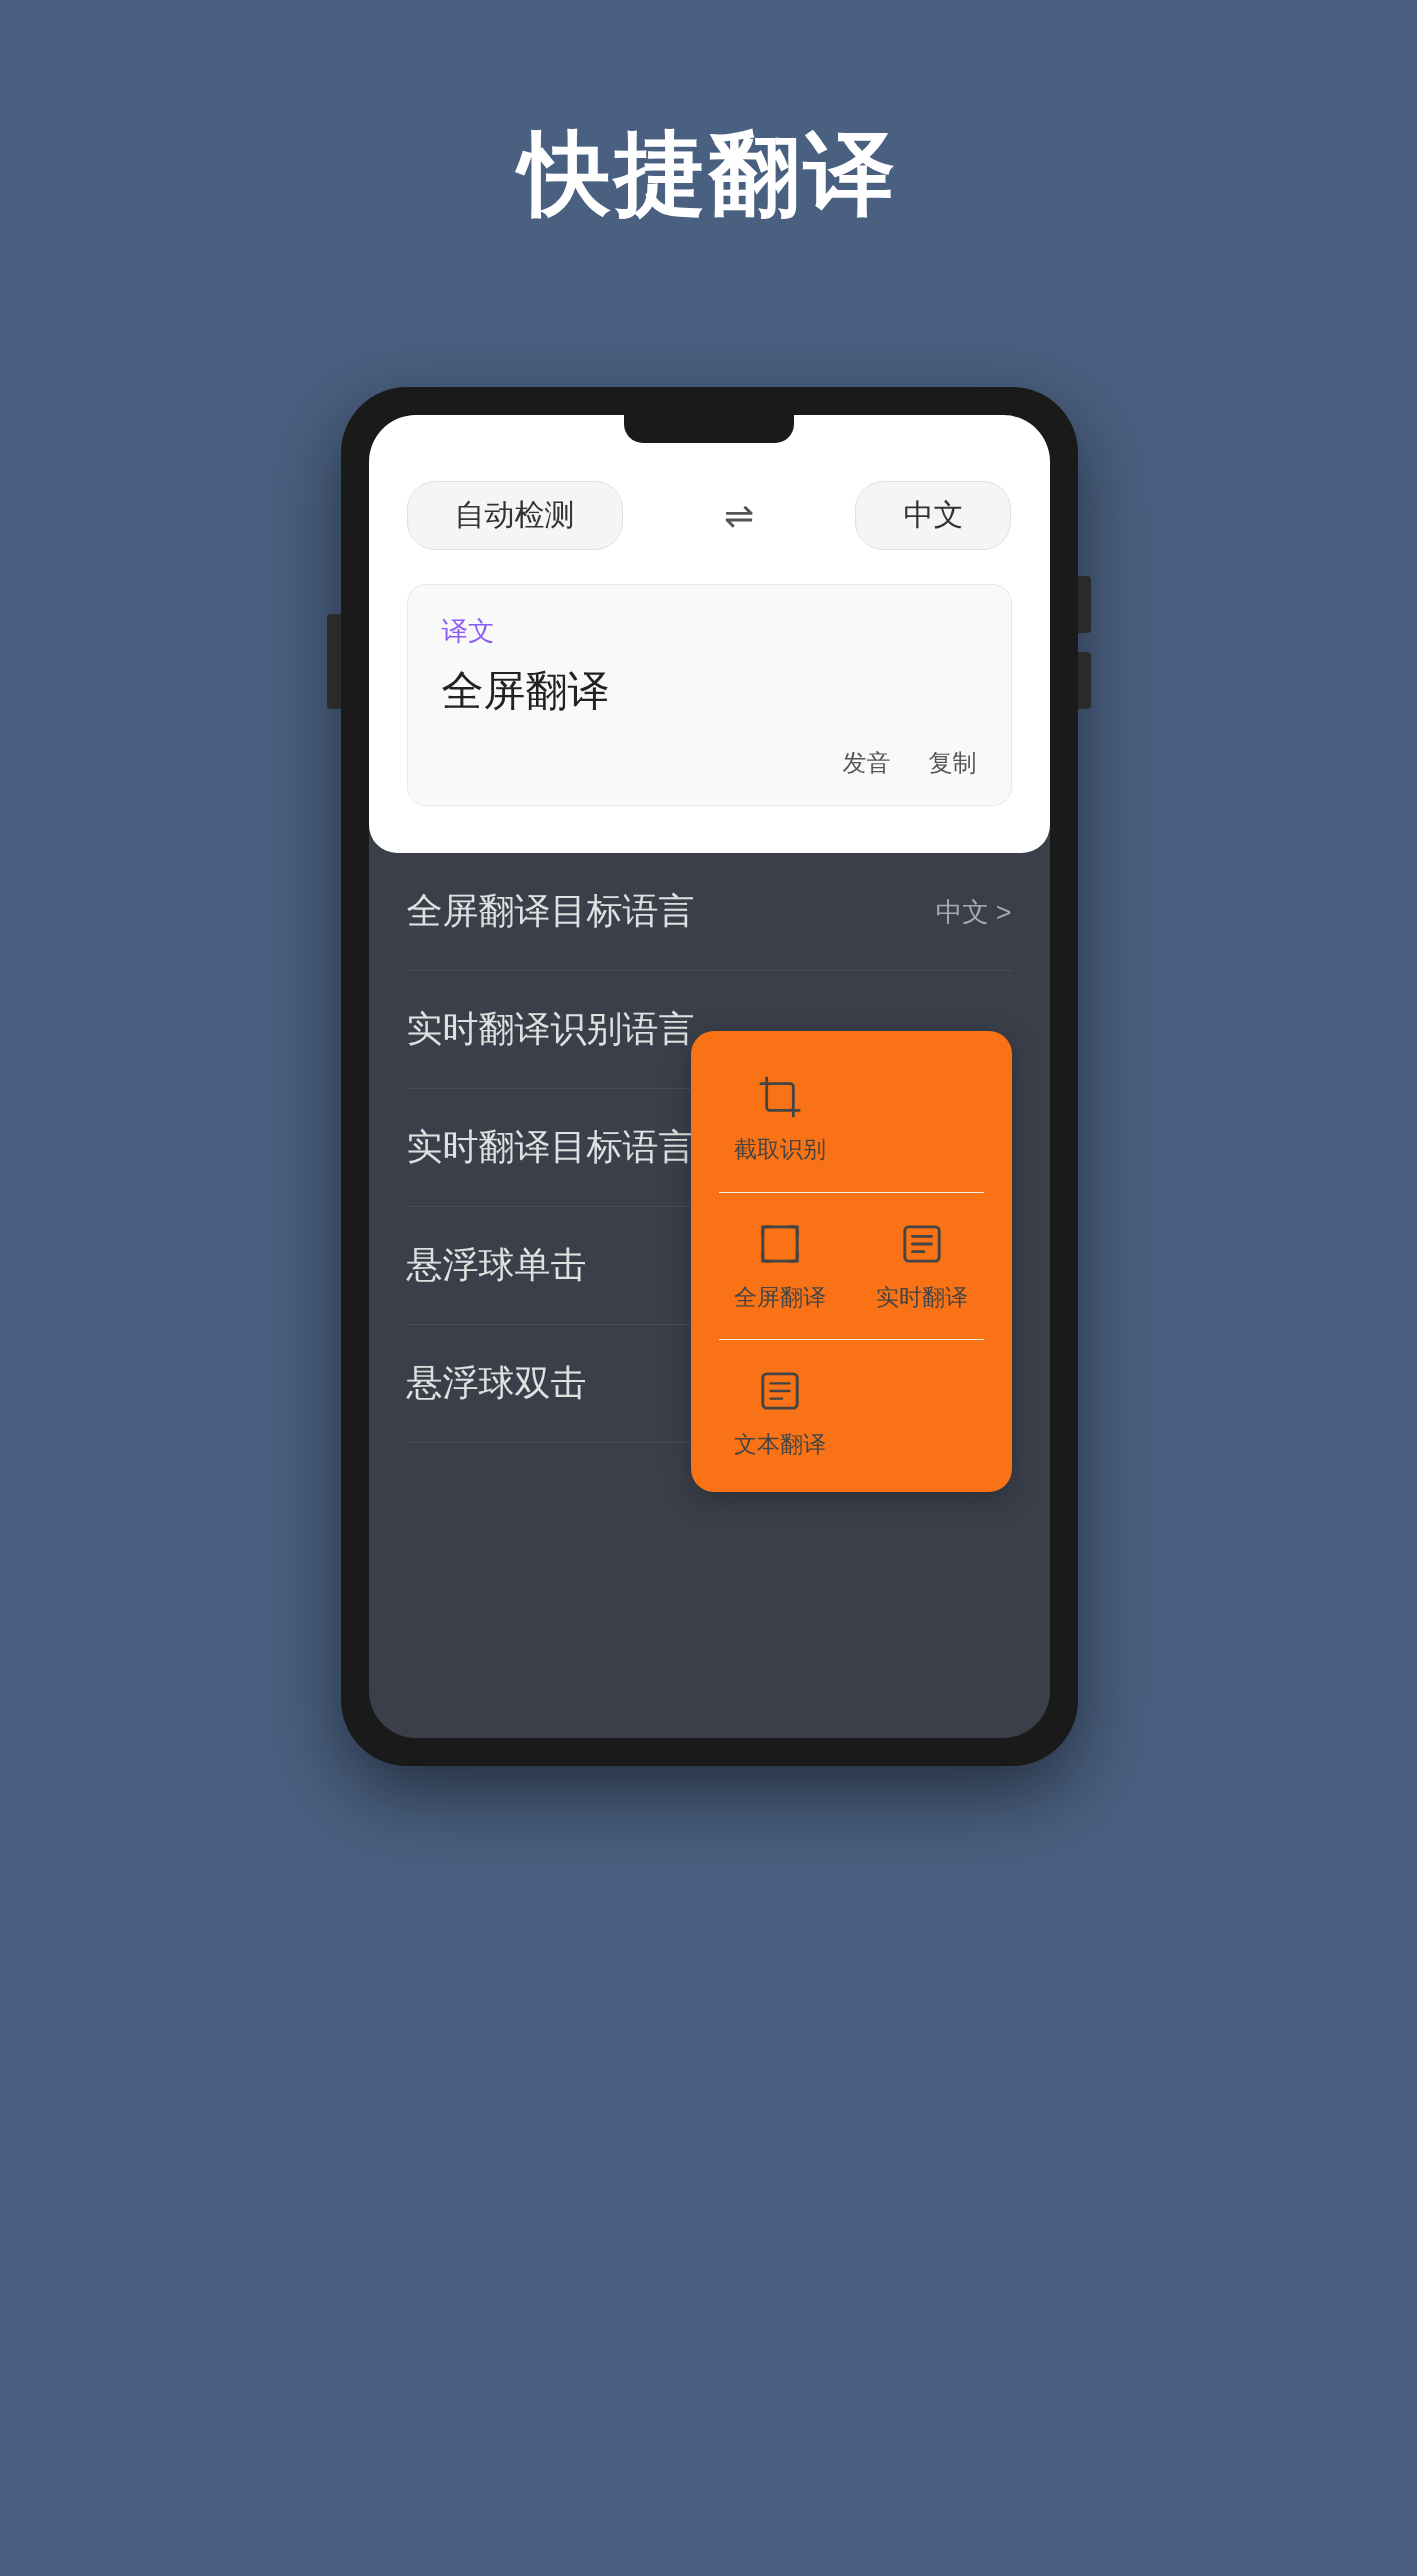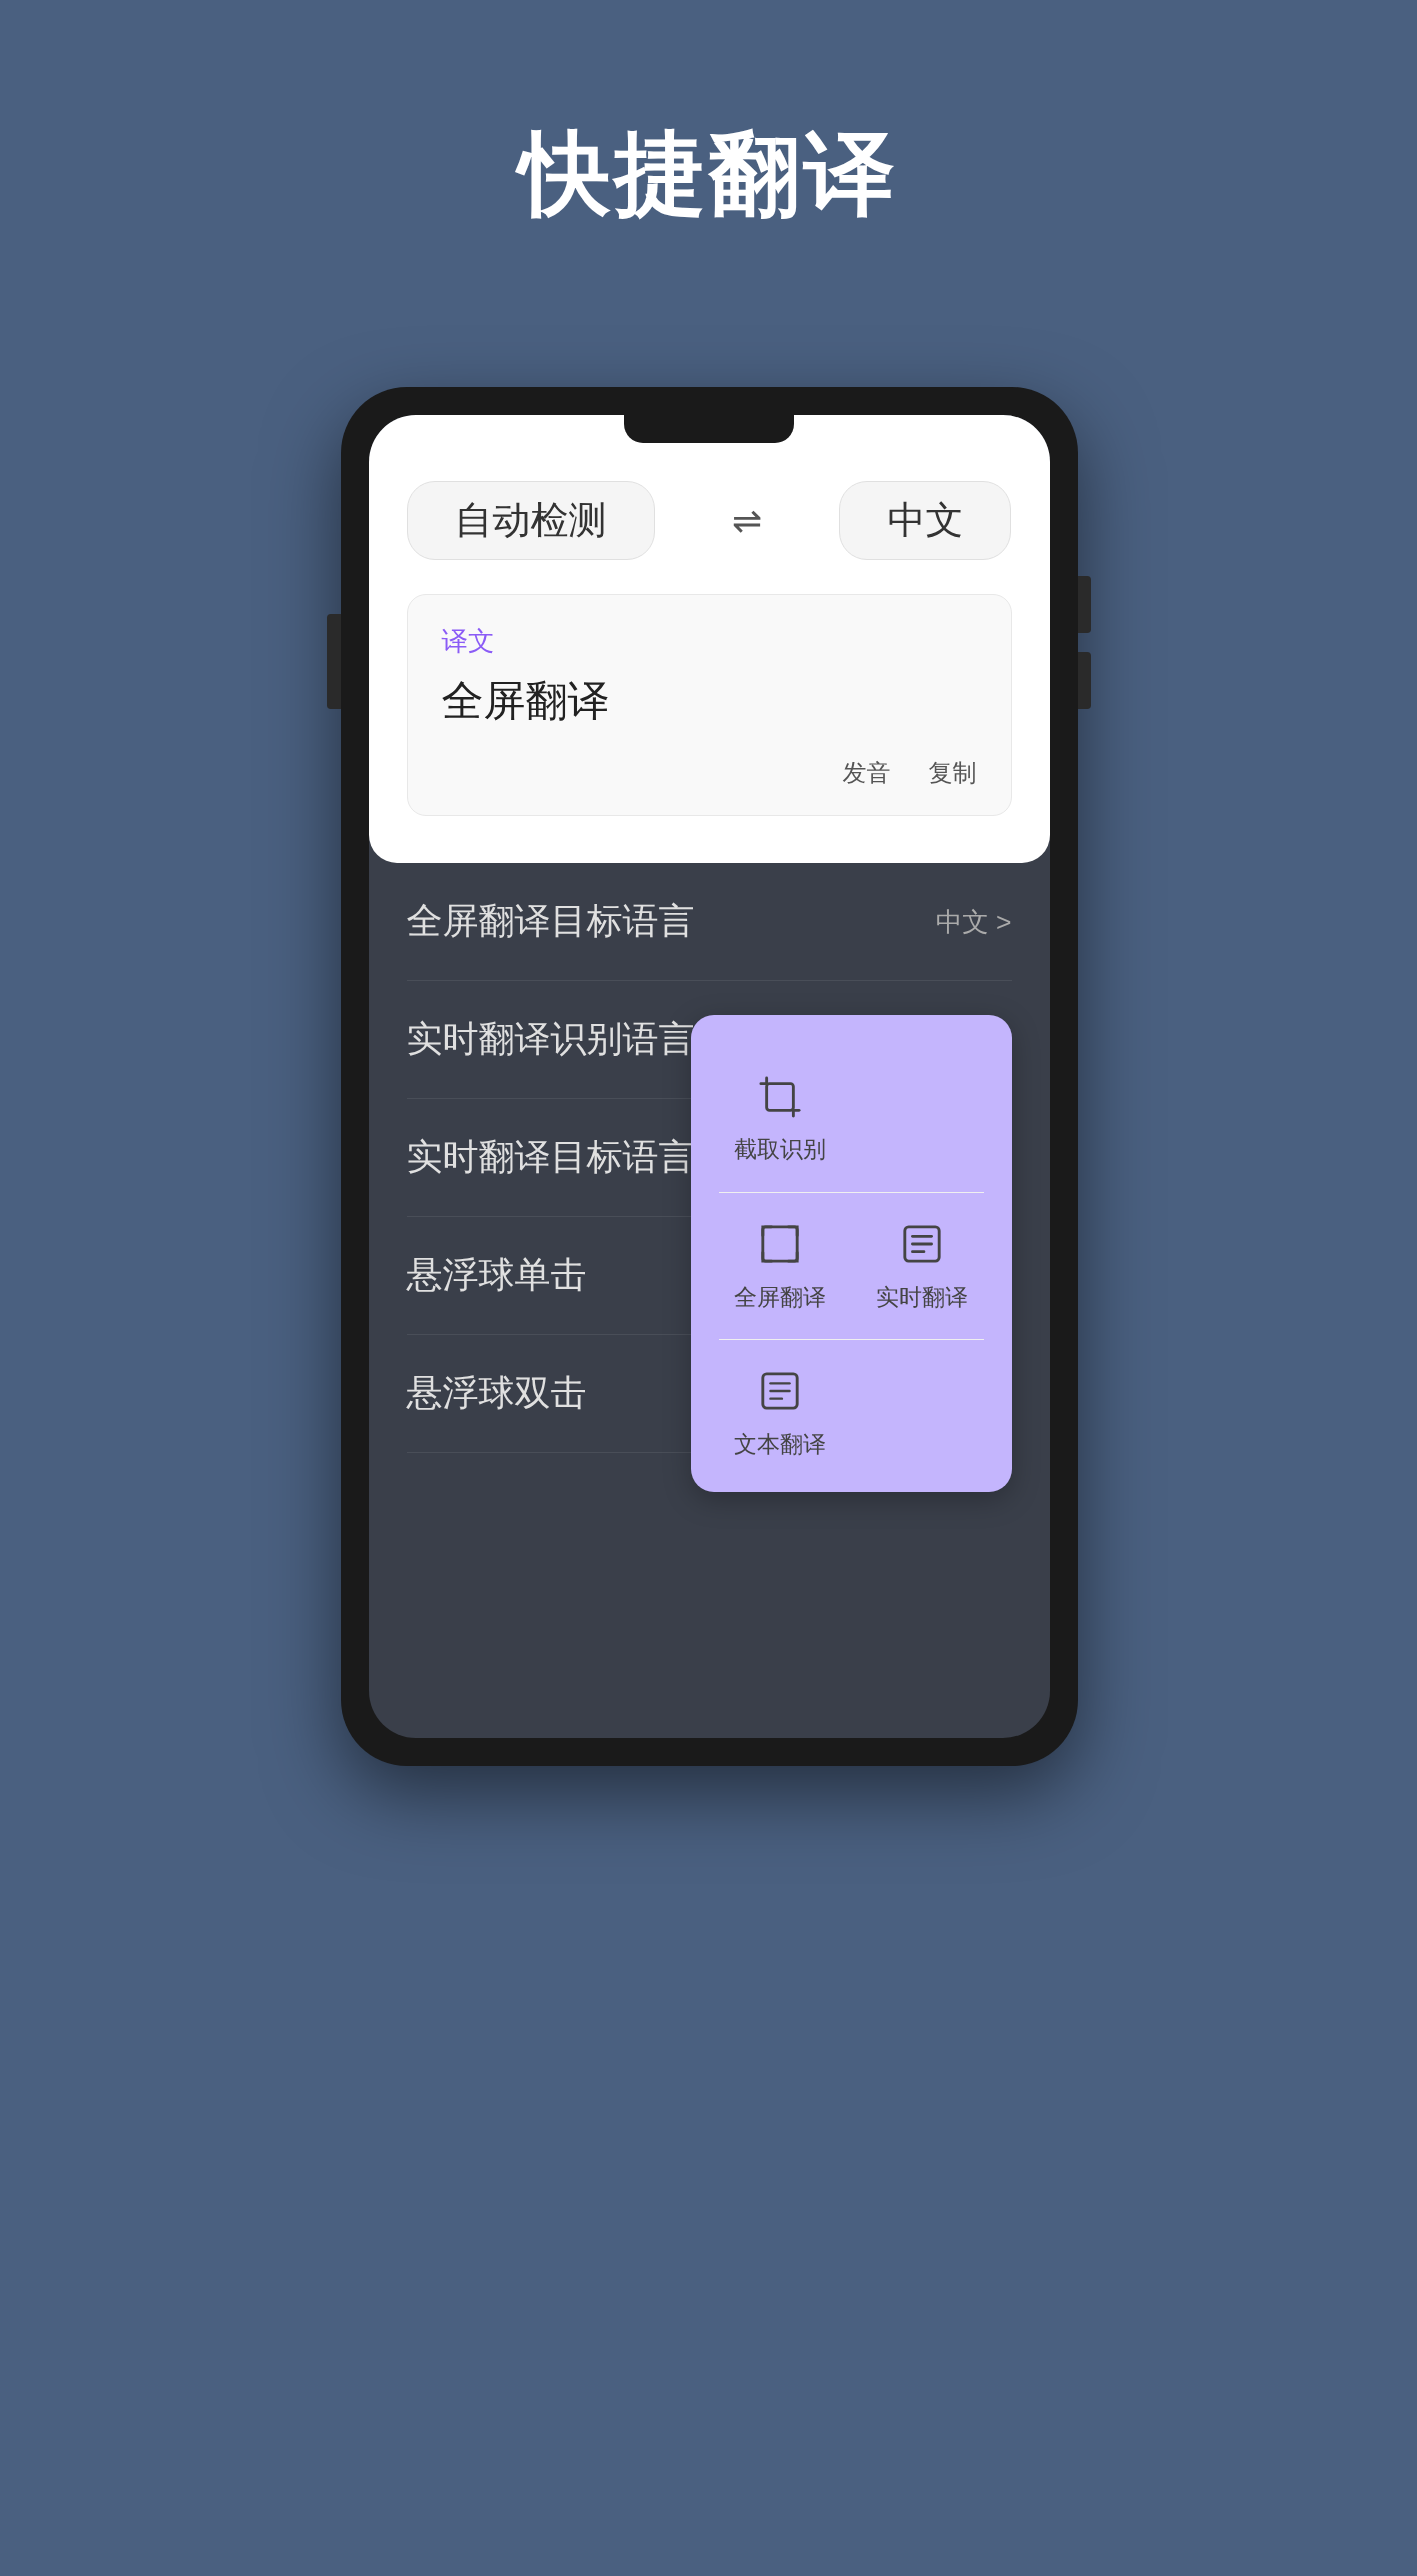--- a/index.html
+++ b/index.html
@@ -98,21 +98,21 @@
       justify-content: space-between;
       margin-bottom: 34px;
       padding-top: 28px;
     }
 
     .lang-btn {
       background-color: #f5f5f5;
       border: 1.4px solid #e0e0e0;
       border-radius: 28px;
       padding: 13.2px 47px;
-      font-size: 38px;
+      font-size: 30px;
       color: #333;
       cursor: pointer;
     }
 
     .swap-icon {
       font-size: 36px;
       color: #555;
     }
 
     
@@ -190,23 +190,23 @@
       display: flex;
       align-items: center;
       gap: 5.7px;
     }
 
     
     .quick-popup {
       position: absolute;
       right: 38px;
       bottom: 246px;
-      background-color: #c4b5fd;
+      background-color: #f97316;
       border-radius: 23px;
-      padding: 44px 28px 19px 28px;
+      padding: 28px 28px 19px 28px;
       width: 321px;
       box-shadow: 0 7.6px 28px rgba(0,0,0,0.25);
       z-index: 10;
     }
 
     .quick-popup-grid {
       display: grid;
       grid-template-columns: 1fr 1fr;
       gap: 9.5px 19px;
     }

